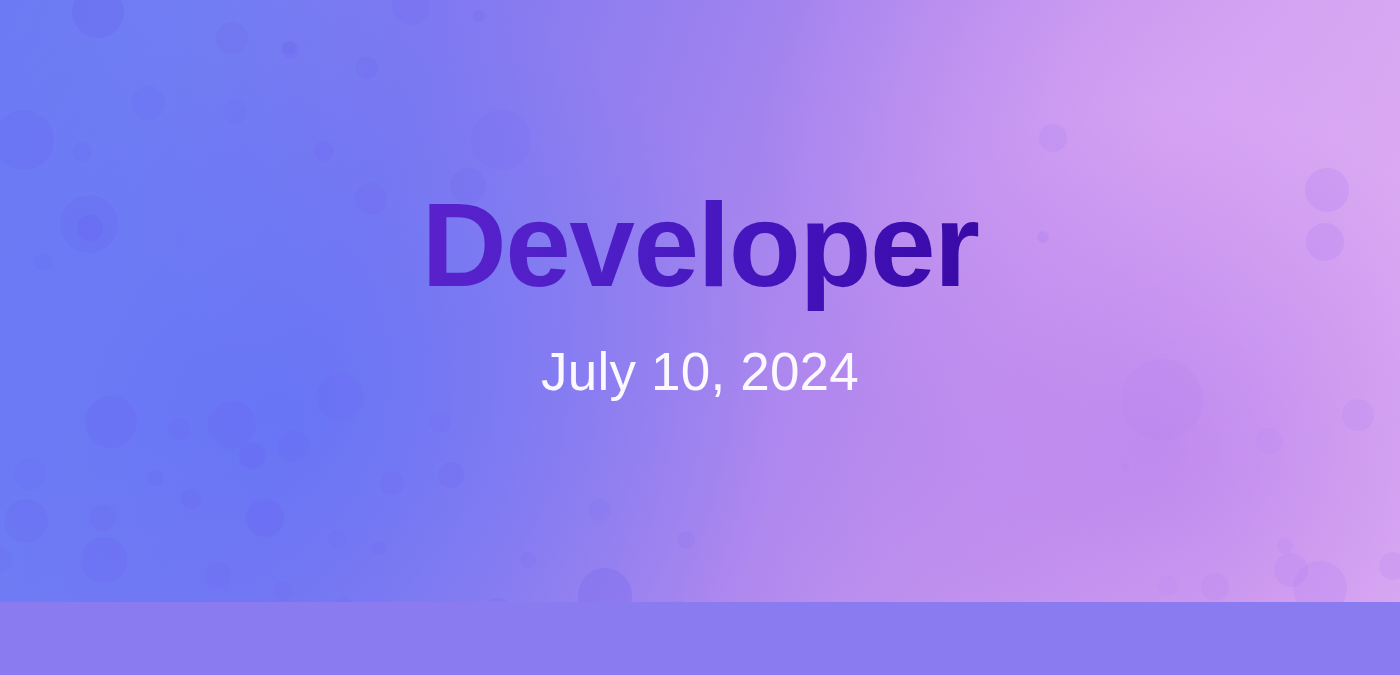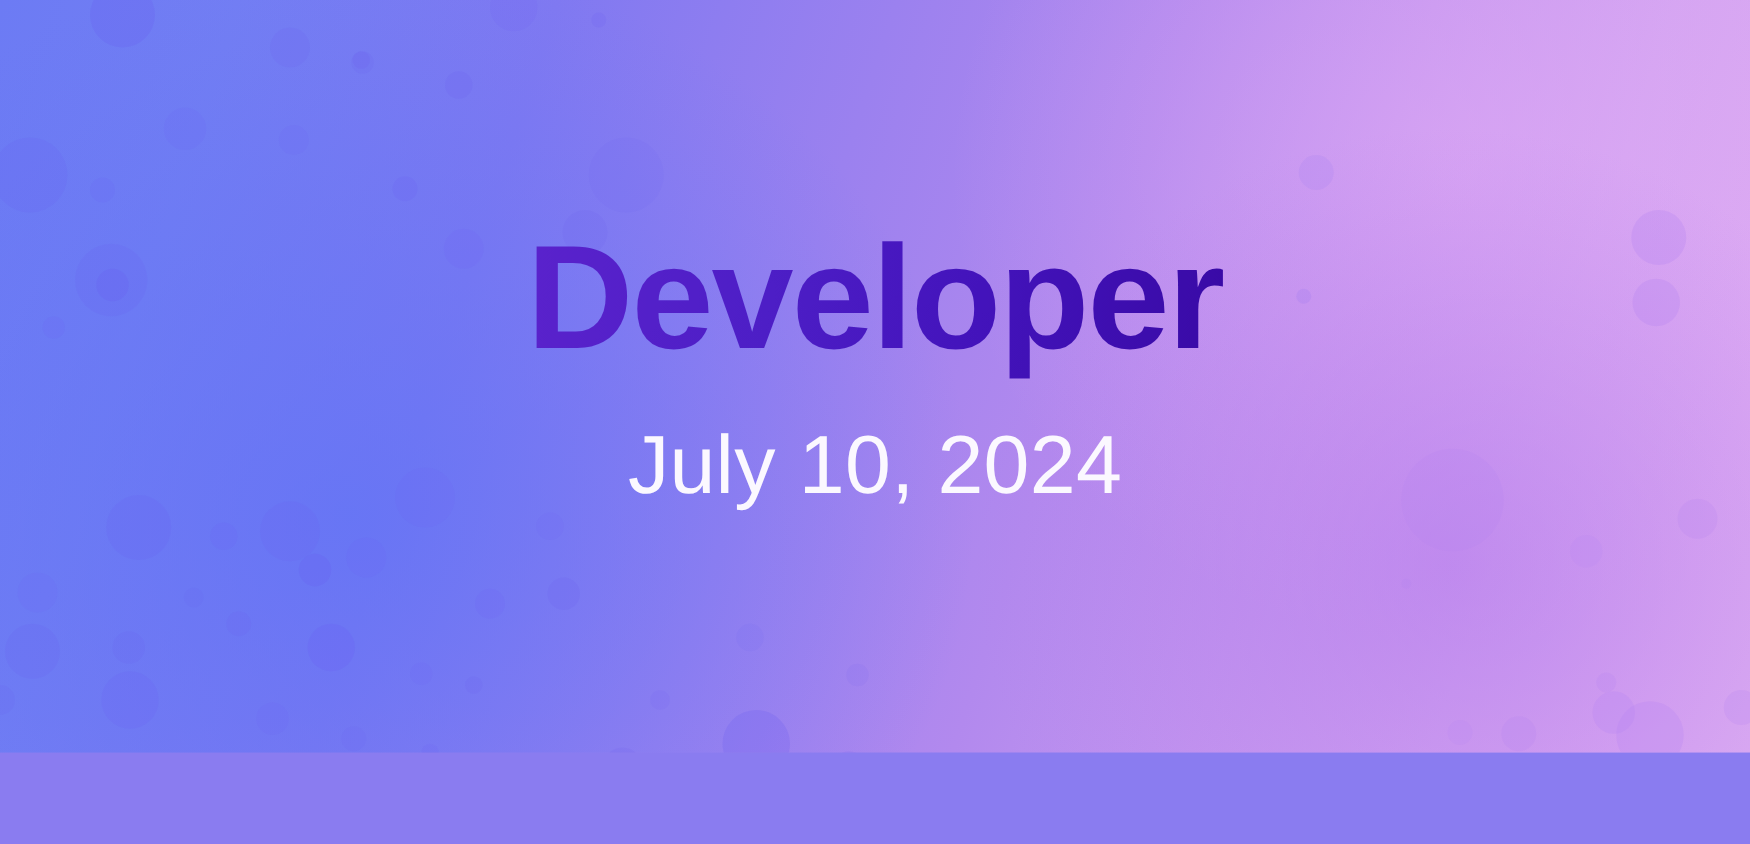--- a/index.html
+++ b/index.html
@@ -86,21 +86,21 @@
     -webkit-background-clip: text;
     background-clip: text;
     color: transparent;
     -webkit-text-fill-color: transparent;
     margin-top: -22px;
   }
   #title .line { display: block; white-space: nowrap; }
 
   #subtitle {
     margin-top: 28px;
-    font-size: 66px;
+    font-size: 53px;
     font-weight: 400;
     letter-spacing: 0.2px;
     color: #fbf8ff;
     text-align: right;
   }
 </style>
 </head>
 <body>
 
 <div id="banner">

